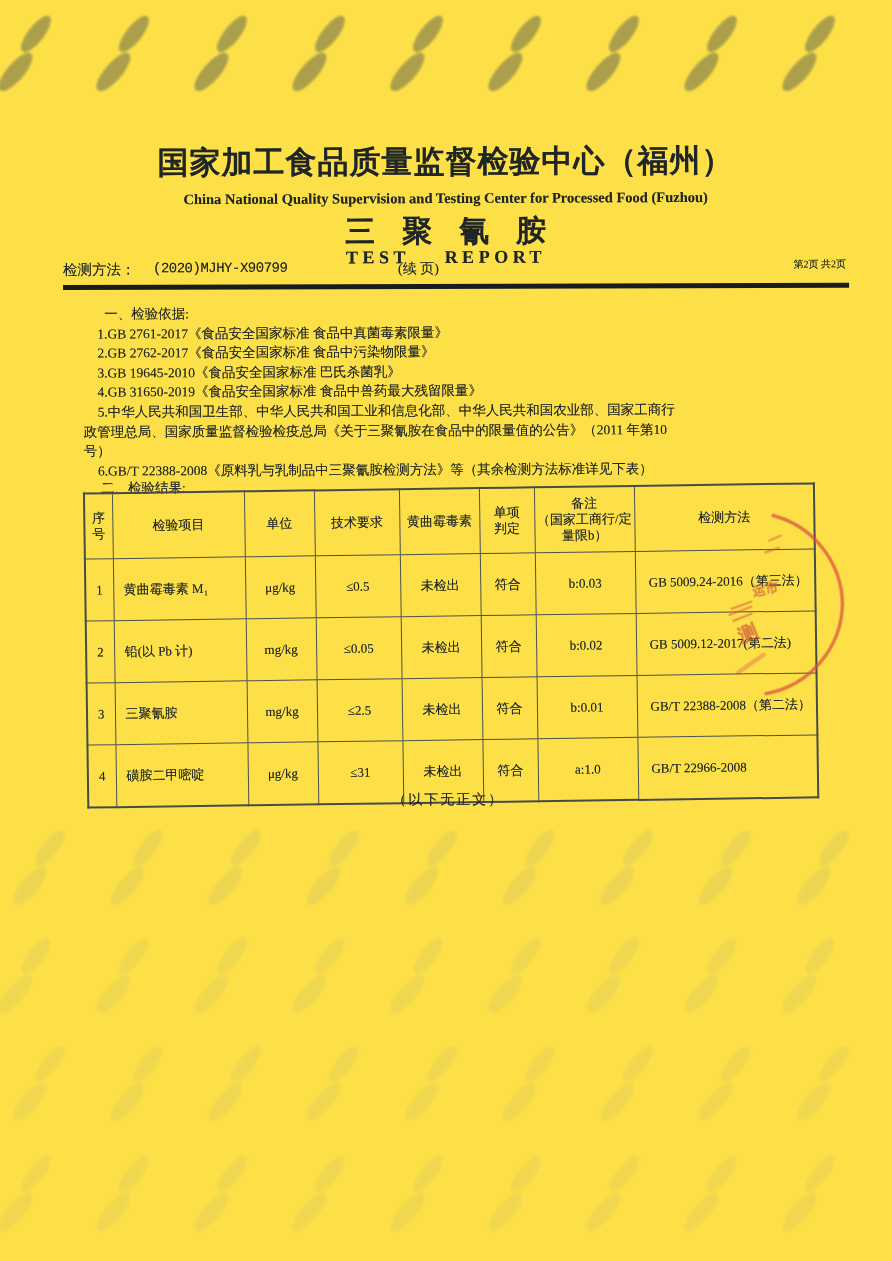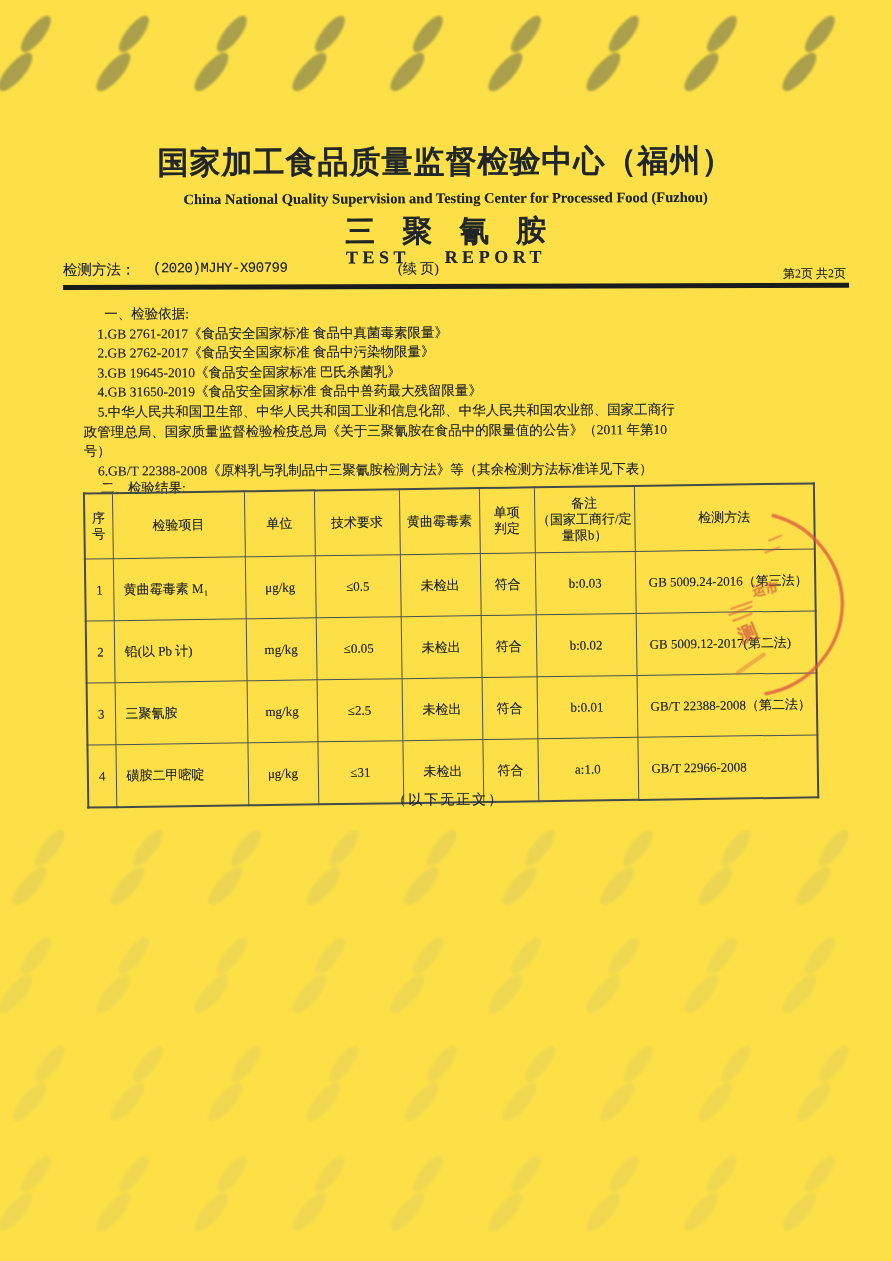--- a/index.html
+++ b/index.html
@@ -21,21 +21,21 @@
   .org-en{position:absolute;top:190px;left:0;right:0;text-align:center;
           font-size:14.5px;font-weight:700;}
   .title-cn{position:absolute;top:211px;left:0;right:0;text-align:center;
             font-size:30px;font-weight:700;}
   .title-cn span{letter-spacing:27px;margin-right:-27px;}
   .title-en{position:absolute;top:247px;left:0;right:0;text-align:center;
             font-size:18px;font-weight:700;letter-spacing:4.5px;word-spacing:26px;}
   .meta-label{position:absolute;top:259px;left:63px;font-size:14.5px;}
   .meta-value{position:absolute;top:259px;left:153px;font-size:14px;font-family:"Liberation Mono","DejaVu Sans Mono",monospace;letter-spacing:-0.5px;}
   .meta-cont{position:absolute;top:260px;left:398px;font-size:14px;}
-  .meta-page{position:absolute;top:259px;right:46px;font-size:12px;margin-top:8px;}
+  .meta-page{position:absolute;top:259px;right:46px;font-size:10px;}
   .rule{position:absolute;top:284px;left:63px;width:786px;height:4.5px;background:#181c1c;
         transform:rotate(0.08deg);}
   
   .basis{position:absolute;top:303px;left:83px;width:766px;font-size:13.5px;line-height:19.6px;}
   .basis .l-h{padding-left:21px;}
   .basis .l-item{padding-left:14px;}
   .basis .l-cont{padding-left:0;}
   .basis .l-h2{padding-left:17px;margin-top:-2px;}
   
   .table-wrap{position:absolute;top:491px;left:85px;width:732px;

